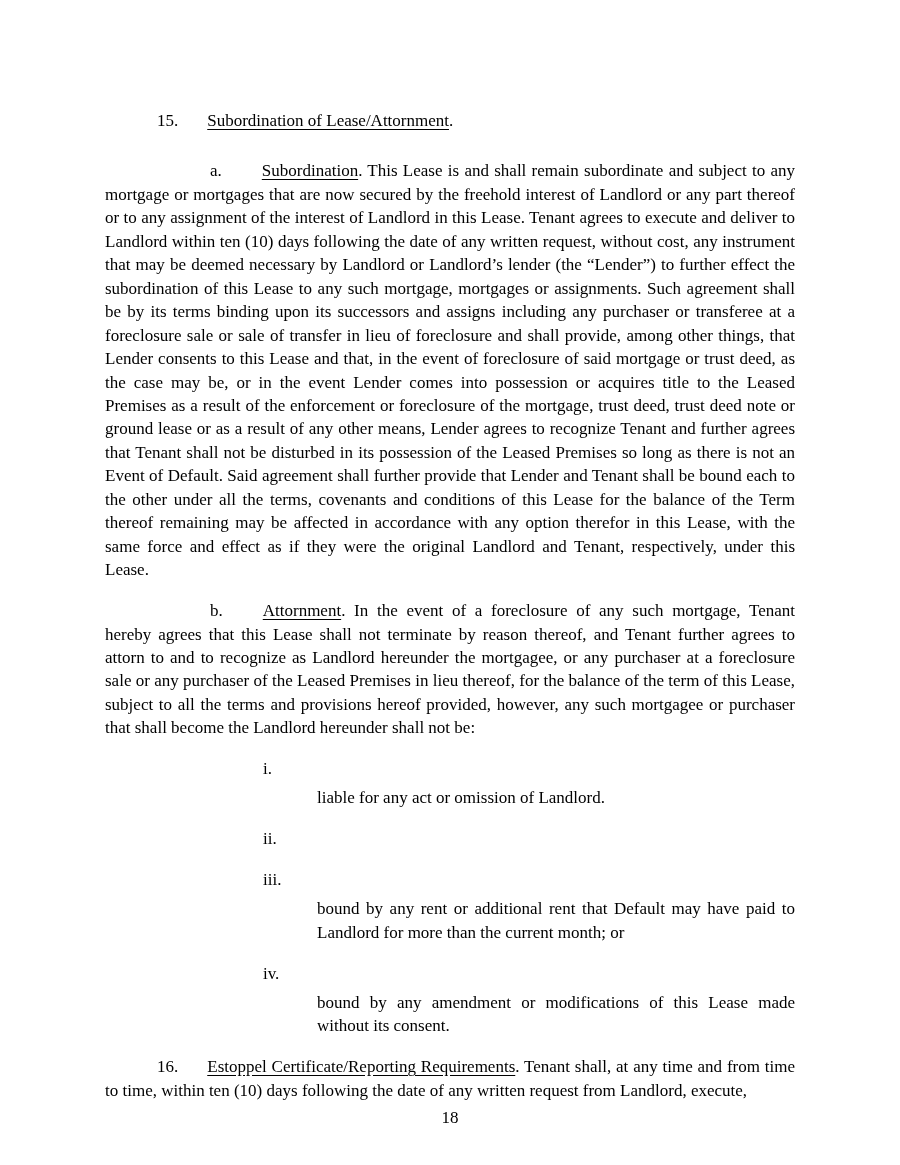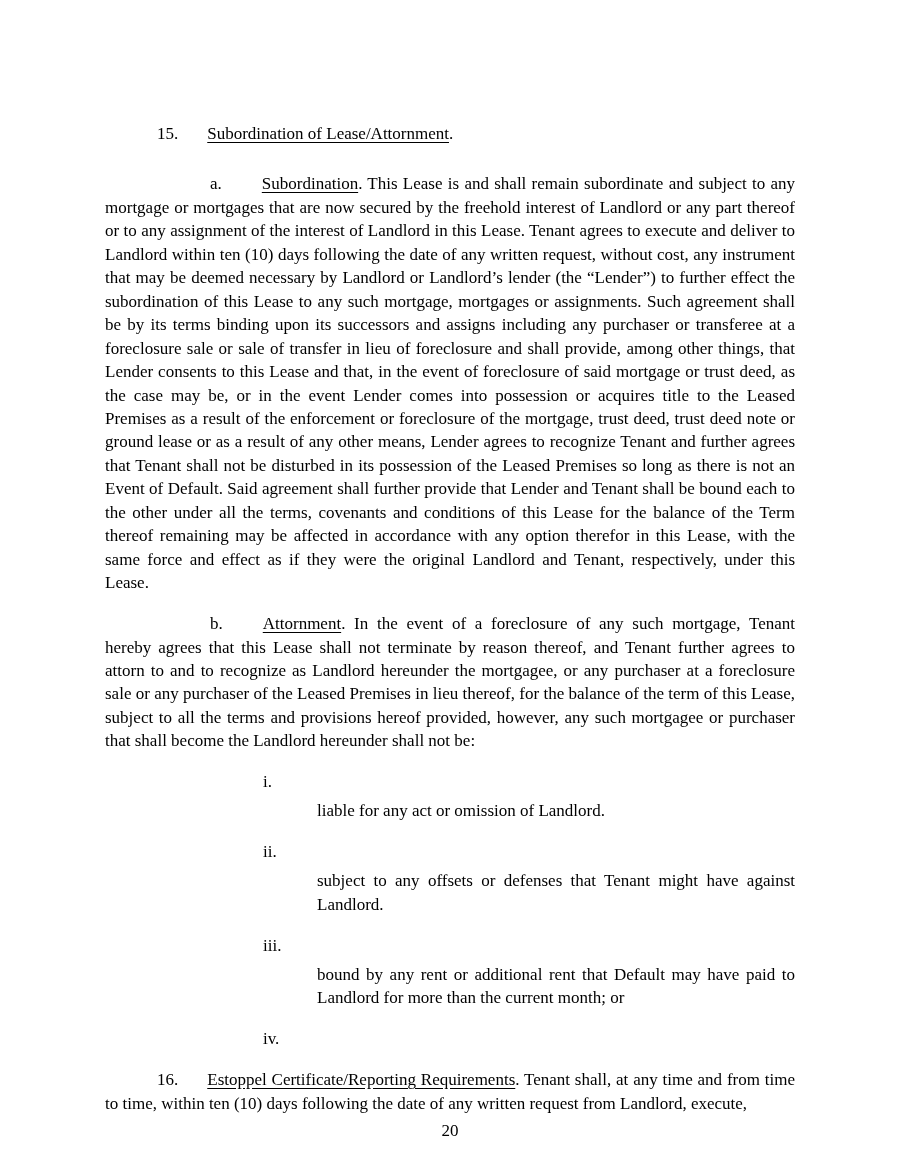--- a/index.html
+++ b/index.html
@@ -14,21 +14,21 @@
     background: #ffffff;
     color: #000000;
     font-family: "Liberation Serif", "DejaVu Serif", serif;
     font-size: 17px;
     line-height: 23.45px;
     overflow: hidden;
   }
   .content {
     position: absolute;
     left: 105px;
-    top: 122px;
+    top: 109px;
     width: 690px;
   }
   p.para {
     margin: 0 0 17.5px 0;
     text-align: justify;
   }
   p.heading-para {
     margin-bottom: 27px;
     text-indent: 52px;
     text-align: left;
@@ -79,30 +79,30 @@
 
     <p class="para sub-para"><span>b.</span><span class="tab tab-sub"></span><span class="underline">Attornment</span><span>. In the event of a foreclosure of any such mortgage, Tenant hereby agrees that this Lease shall not terminate by reason thereof, and Tenant further agrees to attorn to and to recognize as Landlord hereunder the mortgagee, or any purchaser at a foreclosure sale or any purchaser of the Leased Premises in lieu thereof, for the balance of the term of this Lease, subject to all the terms and provisions hereof provided, however, any such mortgagee or purchaser that shall become the Landlord hereunder shall not be:</span></p>
 
     <div class="list-item">
       <span class="list-label">i.</span>
       <span class="list-text">liable for any act or omission of Landlord.</span>
     </div>
 
     <div class="list-item">
       <span class="list-label">ii.</span>
-      <span class="list-text">subject to any offsets or defenses that Tenant might have against Landlord.</span>
     </div>
 
     <div class="list-item">
       <span class="list-label">iii.</span>
       <span class="list-text">bound by any rent or additional rent that Default may have paid to Landlord for more than the current month; or</span>
     </div>
 
     <div class="list-item">
       <span class="list-label">iv.</span>
+      <span class="list-text">bound by any amendment or modifications of this Lease made without its consent.</span>
     </div>
 
     <p class="para sec16-para"><span>16.</span><span class="tab tab-num"></span><span class="underline">Estoppel Certificate/Reporting Requirements</span><span>. Tenant shall, at any time and from time to time, within ten (10) days following the date of any written request from Landlord, execute,</span></p>
 
-    <p class="page-number">20</p>
+    <p class="page-number">18</p>
 
   </div>
 </div>
 
 </body></html>

